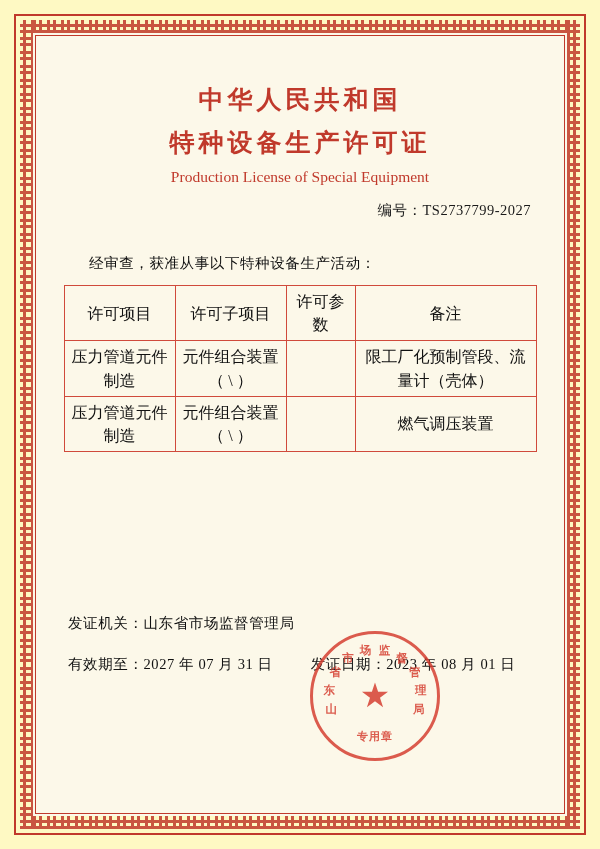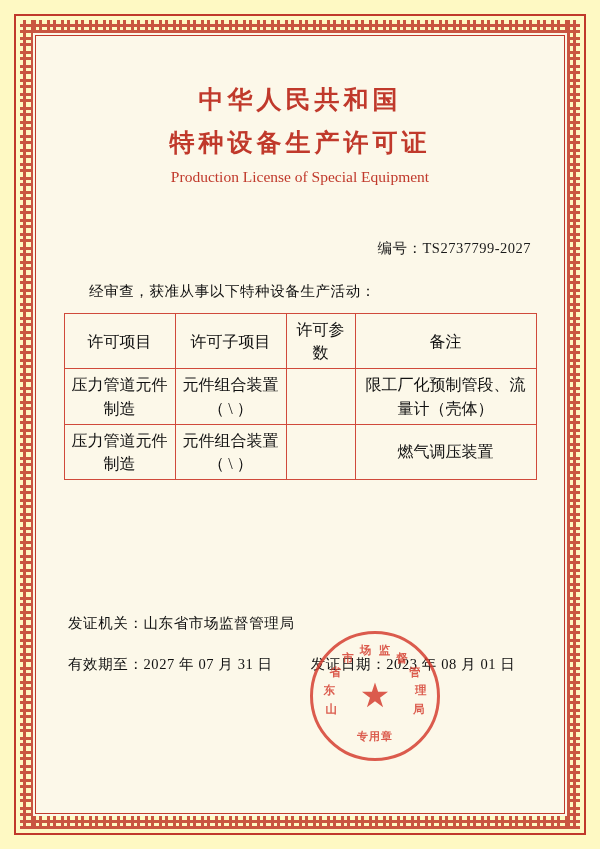--- a/index.html
+++ b/index.html
@@ -87,21 +87,21 @@
     color: #c0392b;
     font-size: 15.5px;
     margin-top: 9px;
     font-family: "Liberation Serif", serif;
   }
   .title-en2 {
     margin-top: 6px;
   }
   .cert-no {
     text-align: right;
-    margin-top: 53px;
+    margin-top: 15px;
     margin-right: 24px;
     font-size: 14.5px;
     color: #1a1a1a;
     letter-spacing: 0.5px;
   }
   .field-block {
     margin-top: 26px;
     padding-left: 23px;
   }
   .field-row {
@@ -111,21 +111,21 @@
     letter-spacing: 0.6px;
     white-space: nowrap;
   }
   .field-label {
     display: inline-block;
   }
   .field-value {
     display: inline-block;
   }
   .statement {
-    margin-top: 24px;
+    margin-top: 34px;
     padding-left: 44px;
     font-size: 14.5px;
     color: #111;
     letter-spacing: 0.6px;
   }
   table.lic {
     border-collapse: collapse;
     margin: 12px auto 0 auto;
     width: 444px;
     table-layout: fixed;

